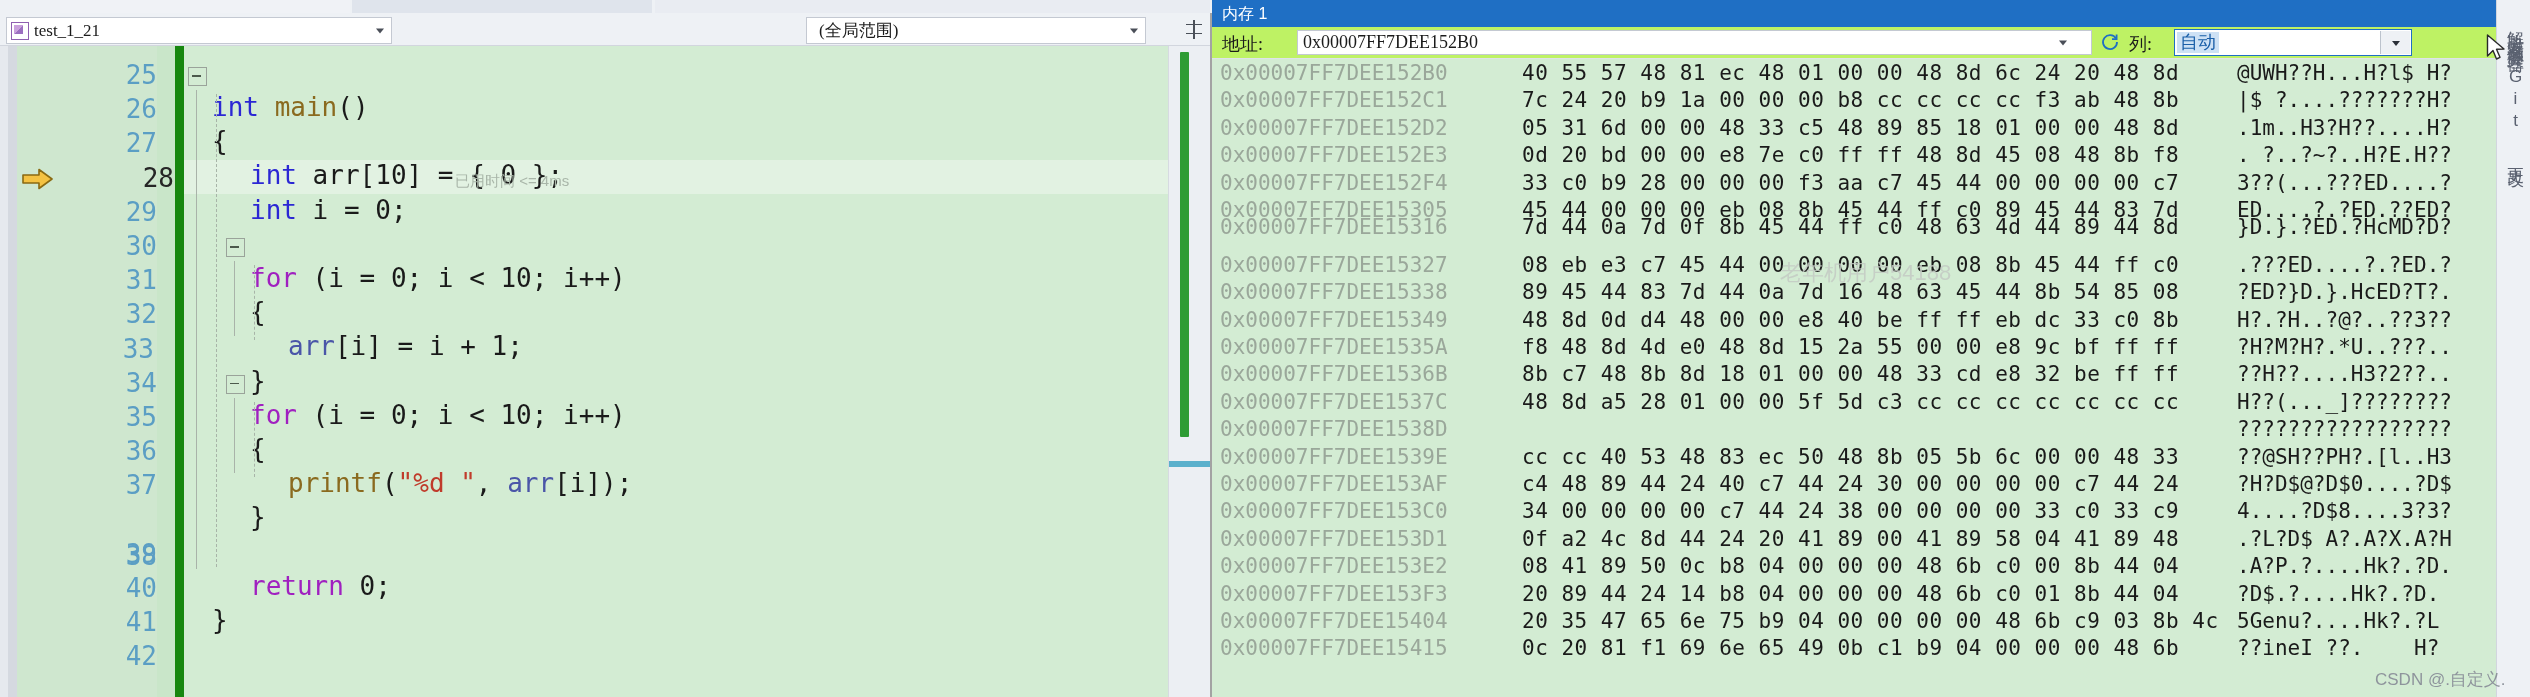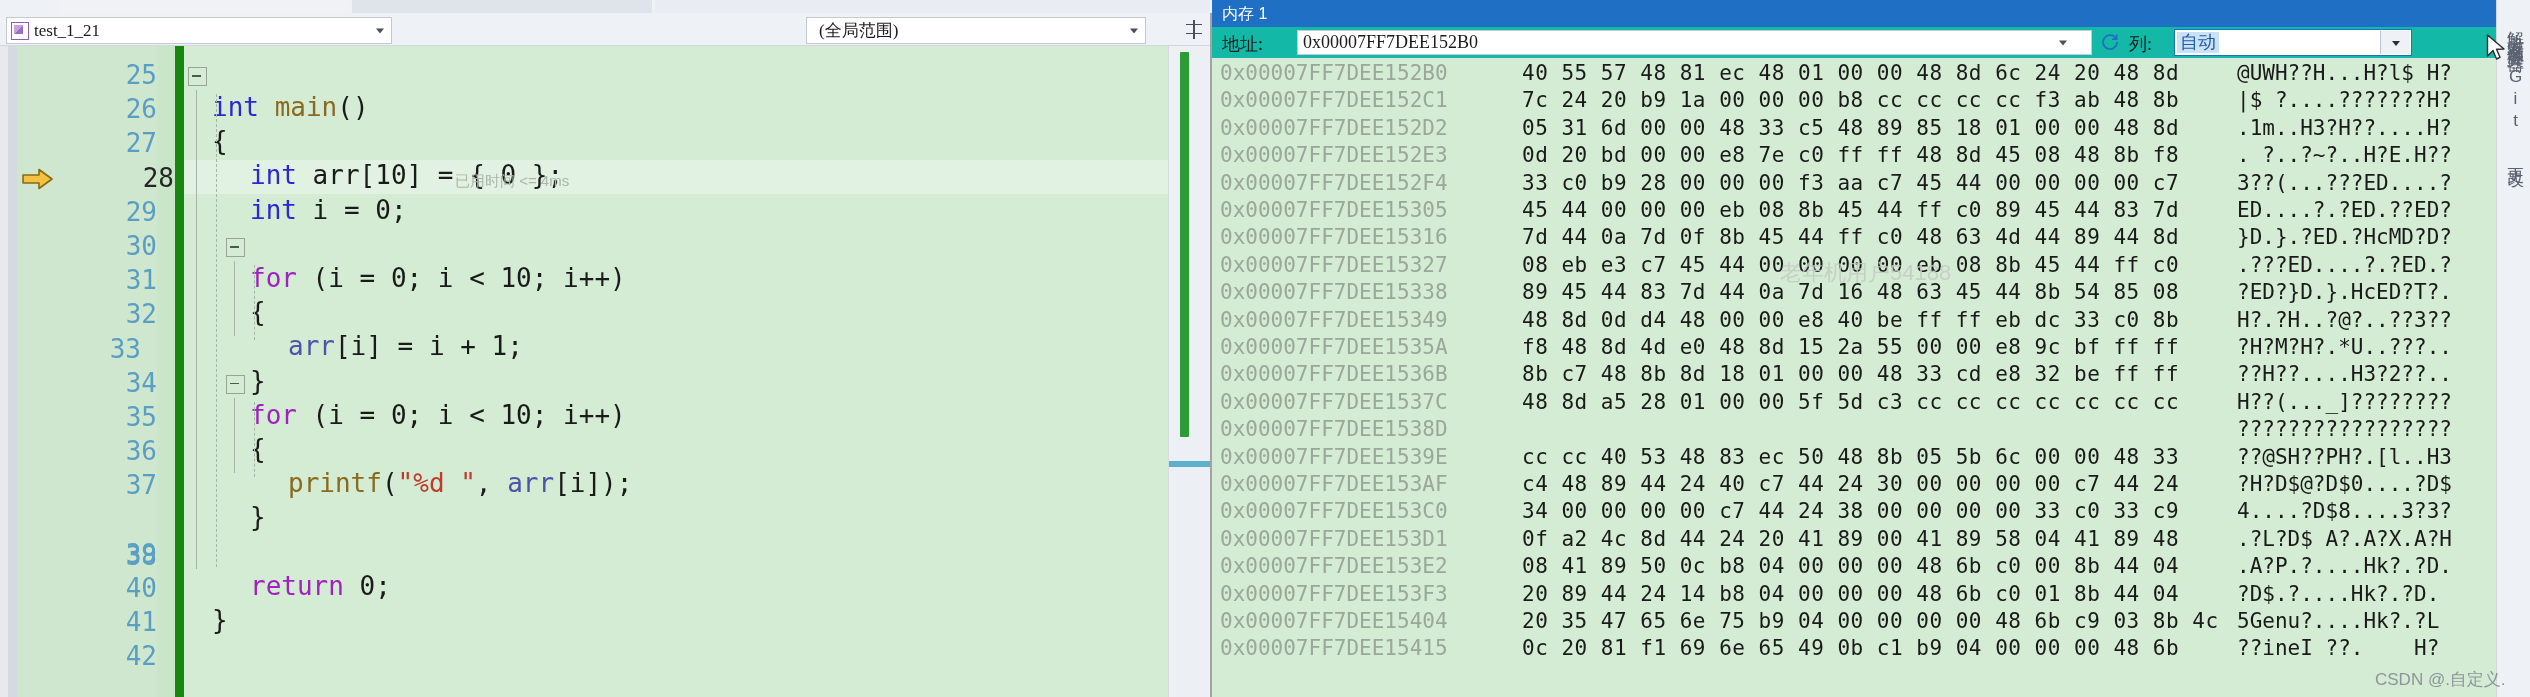--- a/index.html
+++ b/index.html
@@ -76,21 +76,21 @@
 
   .ed-vscroll{position:absolute;right:0;top:0;width:42px;height:651px;background:#eceff3;
               border-left:1px solid #d6dae1;box-sizing:border-box;}
   .ed-vscroll .thumb-top{position:absolute;left:11px;top:6px;width:9px;height:385px;background:#2e9c34;border-radius:1px;}
   .ed-vscroll .thumb-mid{position:absolute;left:0px;top:415px;width:42px;height:6px;background:#5bb0cc;}
 
   
   .rightpane{position:absolute;left:1212px;top:0;width:1318px;height:697px;background:#f2f4f7;}
   .mem-title{position:absolute;left:0;top:0;width:1318px;height:27px;background:#1f6fc4;color:#fff;
              font-size:16px;line-height:27px;padding-left:10px;box-sizing:border-box;}
-  .mem-toolbar{position:absolute;left:0;top:27px;width:1318px;height:32px;background:#14b8a6;
+  .mem-toolbar{position:absolute;left:0;top:27px;width:1318px;height:32px;background:#bef264;
                border-bottom:1px solid #dfe3ea;box-sizing:border-box;}
   .tb-label{position:absolute;font-size:18px;color:#1b1b1b;top:5px;font-family:"Liberation Serif",serif;}
   .addr-input{position:absolute;left:85px;top:3px;width:795px;height:25px;background:#fff;
               border:1px solid #c4c9d2;box-sizing:border-box;font-size:18px;color:#1b1b1b;
               padding-left:5px;line-height:23px;font-family:"Liberation Serif",serif;}
   .addr-input .caret{position:absolute;right:24px;top:50%;transform:translateY(-50%);
                      width:0;height:0;border-left:4px solid transparent;border-right:4px solid transparent;
                      border-top:5px solid #4a4f58;}
   .refresh{position:absolute;left:888px;top:5px;width:20px;height:20px;}
   .col-label{position:absolute;left:917px;top:5px;font-size:18px;color:#1b1b1b;font-family:"Liberation Serif",serif;}
@@ -184,21 +184,21 @@
 
       <div id="lnhost">
           <div class="ln" style="top: 14px; width: 96px; left: 61px;">25</div>
           <div class="ln" style="top: 48.2px; width: 96px; left: 61px;">26</div>
           <div class="ln" style="top: 82.4px; width: 96px; left: 61px;">27</div>
           <div class="ln cur" style="top: 116.6px; width: 96px; left: 78px;">28</div>
           <div class="ln" style="top: 150.8px; width: 96px; left: 61px;">29</div>
           <div class="ln" style="top: 185px; width: 96px; left: 61px;">30</div>
           <div class="ln" style="top: 219.2px; width: 96px; left: 61px;">31</div>
           <div class="ln" style="top: 253.4px; width: 96px; left: 61px;">32</div>
-          <div class="ln" style="top: 287.6px; width: 96px; left: 45px;">33</div>
+          <div class="ln" style="top: 287.6px; width: 96px; left: 58px;">33</div>
           <div class="ln" style="top: 321.8px; width: 96px; left: 61px;">34</div>
           <div class="ln" style="top: 356px; width: 96px; left: 61px;">35</div>
           <div class="ln" style="top: 390.2px; width: 96px; left: 61px;">36</div>
           <div class="ln" style="top: 424.4px; width: 96px; left: 61px;">37</div>
           <div class="ln" style="top: 458.6px; width: 96px; left: 61px; margin-top: 36px;">38</div>
           <div class="ln" style="top: 492.8px; width: 96px; left: 61px;">39</div>
           <div class="ln" style="top: 527px; width: 96px; left: 61px;">40</div>
           <div class="ln" style="top: 561.2px; width: 96px; left: 61px;">41</div>
           <div class="ln" style="top: 595.4px; width: 96px; left: 61px;">42</div>
         </div>
@@ -261,21 +261,21 @@
       </div>
     </div>
 
     <div class="memview" id="memhost">
         <div class="memrow" style="top: 2px;"><span class="m-addr">0x00007FF7DEE152B0</span><span class="m-hex">40 55 57 48 81 ec 48 01 00 00 48 8d 6c 24 20 48 8d</span><span class="m-asc">@UWH??H...H?l$ H?</span></div>
         <div class="memrow" style="top: 29.4px;"><span class="m-addr">0x00007FF7DEE152C1</span><span class="m-hex">7c 24 20 b9 1a 00 00 00 b8 cc cc cc cc f3 ab 48 8b</span><span class="m-asc">|$ ?....???????H?</span></div>
         <div class="memrow" style="top: 56.8px;"><span class="m-addr">0x00007FF7DEE152D2</span><span class="m-hex">05 31 6d 00 00 48 33 c5 48 89 85 18 01 00 00 48 8d</span><span class="m-asc">.1m..H3?H??....H?</span></div>
         <div class="memrow" style="top: 84.2px;"><span class="m-addr">0x00007FF7DEE152E3</span><span class="m-hex">0d 20 bd 00 00 e8 7e c0 ff ff 48 8d 45 08 48 8b f8</span><span class="m-asc">. ?..?~?..H?E.H??</span></div>
         <div class="memrow" style="top: 111.6px;"><span class="m-addr">0x00007FF7DEE152F4</span><span class="m-hex">33 c0 b9 28 00 00 00 f3 aa c7 45 44 00 00 00 00 c7</span><span class="m-asc">3??(...???ED....?</span></div>
         <div class="memrow" style="top: 139px;"><span class="m-addr">0x00007FF7DEE15305</span><span class="m-hex">45 44 00 00 00 eb 08 8b 45 44 ff c0 89 45 44 83 7d</span><span class="m-asc">ED....?.?ED.??ED?</span></div>
-        <div class="memrow" style="top: 166px;"><span class="m-addr">0x00007FF7DEE15316</span><span class="m-hex">7d 44 0a 7d 0f 8b 45 44 ff c0 48 63 4d 44 89 44 8d</span><span class="m-asc">}D.}.?ED.?HcMD?D?</span></div>
+        <div class="memrow" style="top: 156px;"><span class="m-addr">0x00007FF7DEE15316</span><span class="m-hex">7d 44 0a 7d 0f 8b 45 44 ff c0 48 63 4d 44 89 44 8d</span><span class="m-asc">}D.}.?ED.?HcMD?D?</span></div>
         <div class="memrow" style="top: 193.8px;"><span class="m-addr">0x00007FF7DEE15327</span><span class="m-hex">08 eb e3 c7 45 44 00 00 00 00 eb 08 8b 45 44 ff c0</span><span class="m-asc">.???ED....?.?ED.?</span></div>
         <div class="memrow" style="top: 221.2px;"><span class="m-addr">0x00007FF7DEE15338</span><span class="m-hex">89 45 44 83 7d 44 0a 7d 16 48 63 45 44 8b 54 85 08</span><span class="m-asc">?ED?}D.}.HcED?T?.</span></div>
         <div class="memrow" style="top: 248.6px;"><span class="m-addr">0x00007FF7DEE15349</span><span class="m-hex">48 8d 0d d4 48 00 00 e8 40 be ff ff eb dc 33 c0 8b</span><span class="m-asc">H?.?H..?@?..??3??</span></div>
         <div class="memrow" style="top: 276px;"><span class="m-addr">0x00007FF7DEE1535A</span><span class="m-hex">f8 48 8d 4d e0 48 8d 15 2a 55 00 00 e8 9c bf ff ff</span><span class="m-asc">?H?M?H?.*U..???..</span></div>
         <div class="memrow" style="top: 303.4px;"><span class="m-addr">0x00007FF7DEE1536B</span><span class="m-hex">8b c7 48 8b 8d 18 01 00 00 48 33 cd e8 32 be ff ff</span><span class="m-asc">??H??....H3?2??..</span></div>
         <div class="memrow" style="top: 330.8px;"><span class="m-addr">0x00007FF7DEE1537C</span><span class="m-hex">48 8d a5 28 01 00 00 5f 5d c3 cc cc cc cc cc cc cc</span><span class="m-asc">H??(..._]????????</span></div>
         <div class="memrow" style="top: 358.2px;"><span class="m-addr">0x00007FF7DEE1538D</span><span class="m-asc">?????????????????</span></div>
         <div class="memrow" style="top: 385.6px;"><span class="m-addr">0x00007FF7DEE1539E</span><span class="m-hex">cc cc 40 53 48 83 ec 50 48 8b 05 5b 6c 00 00 48 33</span><span class="m-asc">??@SH??PH?.[l..H3</span></div>
         <div class="memrow" style="top: 413px;"><span class="m-addr">0x00007FF7DEE153AF</span><span class="m-hex">c4 48 89 44 24 40 c7 44 24 30 00 00 00 00 c7 44 24</span><span class="m-asc">?H?D$@?D$0....?D$</span></div>
         <div class="memrow" style="top: 440.4px;"><span class="m-addr">0x00007FF7DEE153C0</span><span class="m-hex">34 00 00 00 00 c7 44 24 38 00 00 00 00 33 c0 33 c9</span><span class="m-asc">4....?D$8....3?3?</span></div>

